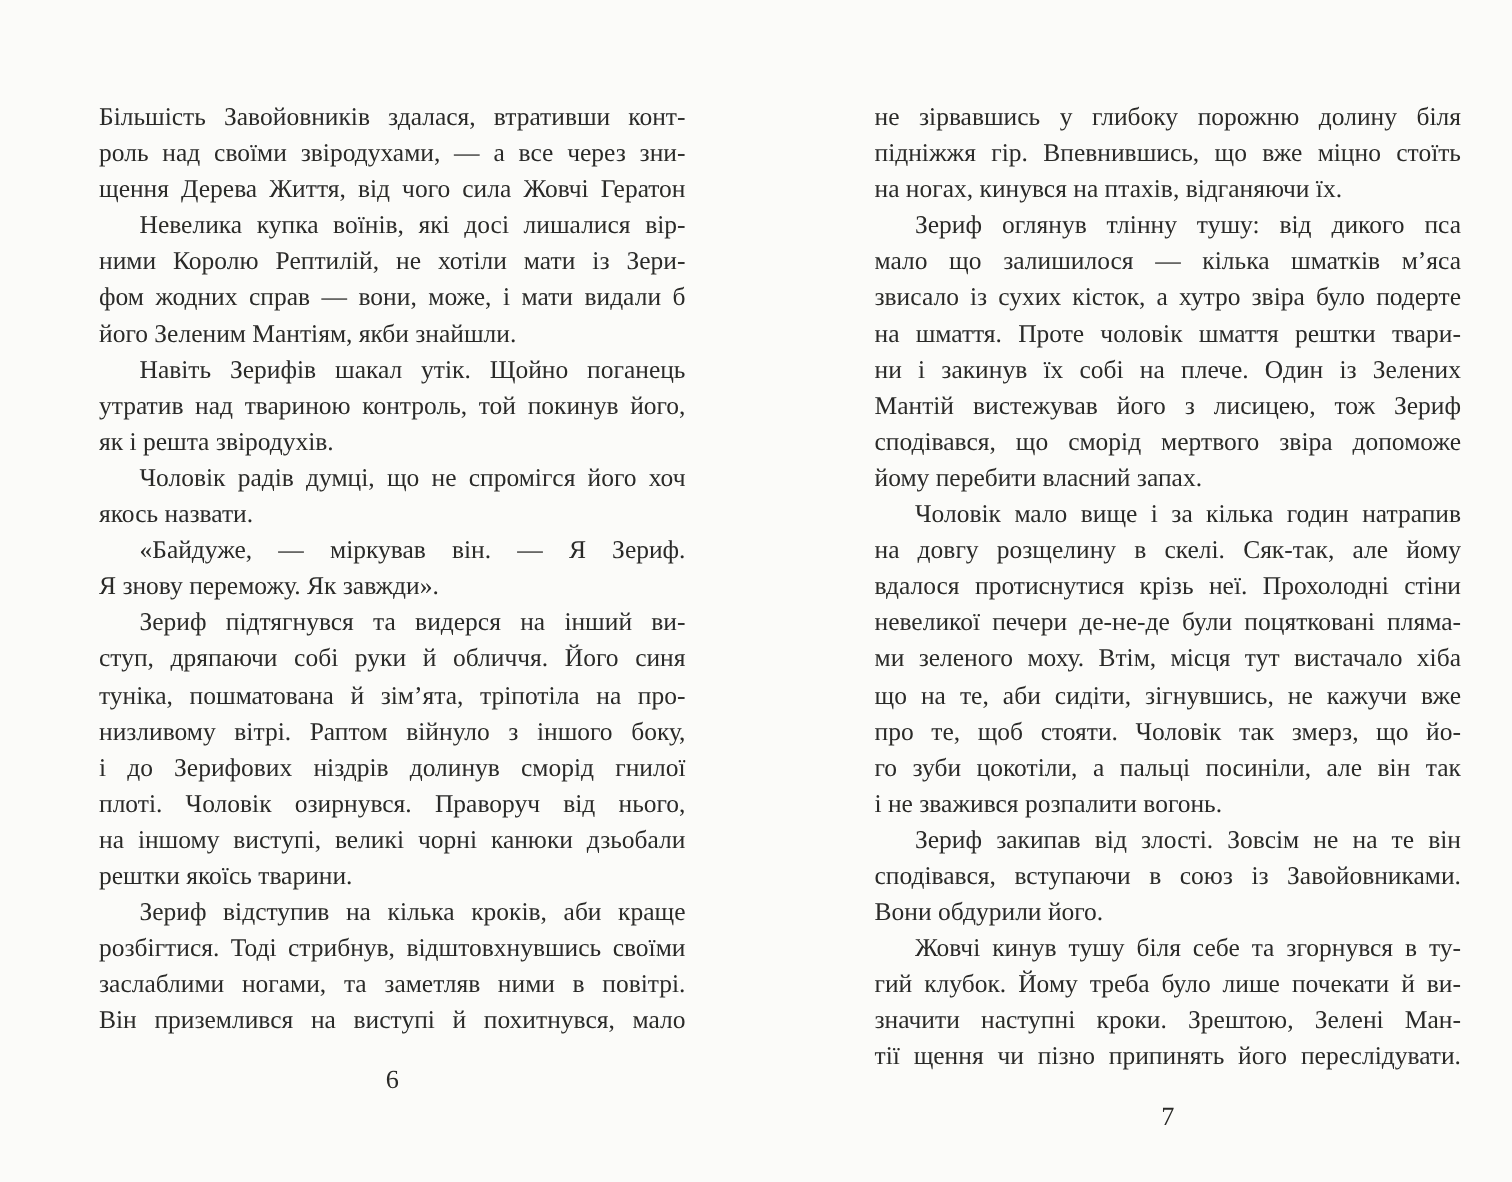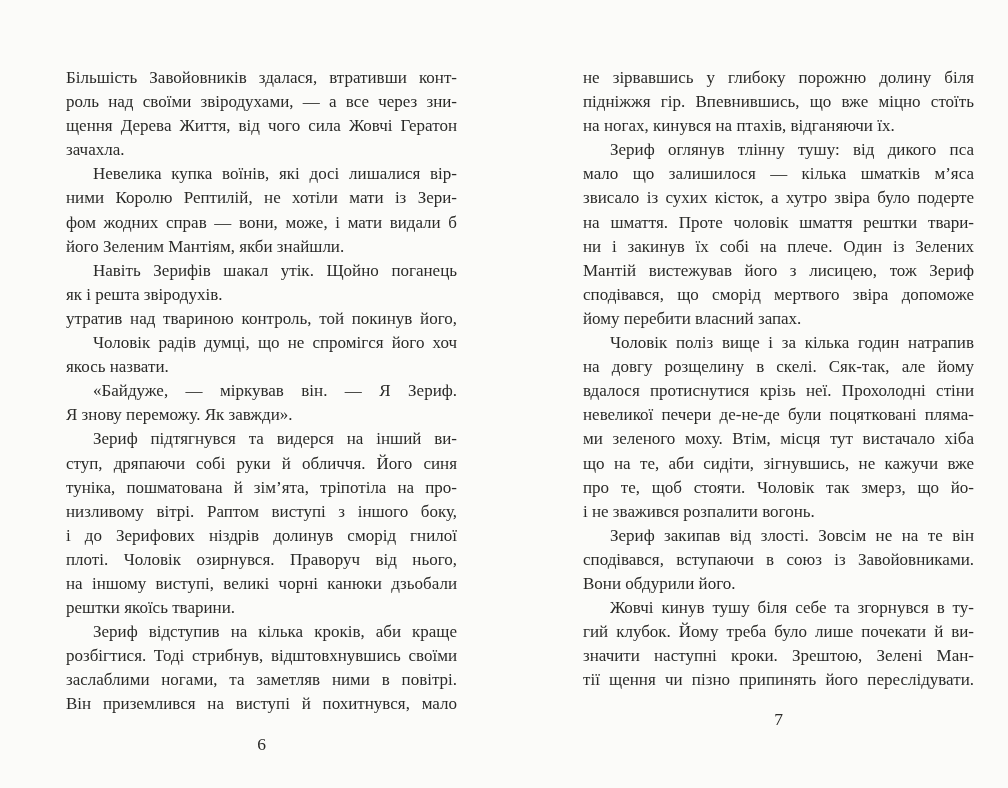--- a/index.html
+++ b/index.html
@@ -56,36 +56,35 @@
 </head>
 <body>
 
 <div class="spread">
 
   <section class="page page--left">
     <div class="text-block">
         <div class="line">Більшість Завойовників здалася, втративши конт-</div>
         <div class="line">роль над своїми звіродухами, — а все через зни-</div>
         <div class="line">щення Дерева Життя, від чого сила Жовчі Гератон</div>
-        <div class="line end">зачахла.</div>
         <div class="line indent">Невелика купка воїнів, які досі лишалися вір-</div>
         <div class="line">ними Королю Рептилій, не хотіли мати із Зери-</div>
         <div class="line">фом жодних справ — вони, може, і мати видали б</div>
         <div class="line end">його Зеленим Мантіям, якби знайшли.</div>
         <div class="line indent">Навіть Зерифів шакал утік. Щойно поганець</div>
+        <div class="line">утратив над твариною контроль, той покинув його,</div>
         <div class="line end">як і решта звіродухів.</div>
-        <div class="line">утратив над твариною контроль, той покинув його,</div>
         <div class="line indent">Чоловік радів думці, що не спромігся його хоч</div>
         <div class="line end">якось назвати.</div>
         <div class="line indent">«Байдуже, — міркував він. — Я Зериф.</div>
         <div class="line end">Я знову переможу. Як завжди».</div>
         <div class="line indent">Зериф підтягнувся та видерся на інший ви-</div>
         <div class="line">ступ, дряпаючи собі руки й обличчя. Його синя</div>
         <div class="line">туніка, пошматована й зім’ята, тріпотіла на про-</div>
-        <div class="line">низливому вітрі. Раптом виступі з іншого боку,</div>
+        <div class="line">низливому вітрі. Раптом війнуло з іншого боку,</div>
         <div class="line">і до Зерифових ніздрів долинув сморід гнилої</div>
         <div class="line">плоті. Чоловік озирнувся. Праворуч від нього,</div>
         <div class="line">на іншому виступі, великі чорні канюки дзьобали</div>
         <div class="line end">рештки якоїсь тварини.</div>
         <div class="line indent">Зериф відступив на кілька кроків, аби краще</div>
         <div class="line">розбігтися. Тоді стрибнув, відштовхнувшись своїми</div>
         <div class="line">заслаблими ногами, та заметляв ними в повітрі.</div>
         <div class="line">Він приземлився на виступі й похитнувся, мало</div>
       </div>
     <div class="page-number">6</div>
@@ -97,27 +96,28 @@
         <div class="line">підніжжя гір. Впевнившись, що вже міцно стоїть</div>
         <div class="line end">на ногах, кинувся на птахів, відганяючи їх.</div>
         <div class="line indent">Зериф оглянув тлінну тушу: від дикого пса</div>
         <div class="line">мало що залишилося — кілька шматків м’яса</div>
         <div class="line">звисало із сухих кісток, а хутро звіра було подерте</div>
         <div class="line">на шмаття. Проте чоловік шмаття рештки твари-</div>
         <div class="line">ни і закинув їх собі на плече. Один із Зелених</div>
         <div class="line">Мантій вистежував його з лисицею, тож Зериф</div>
         <div class="line">сподівався, що сморід мертвого звіра допоможе</div>
         <div class="line end">йому перебити власний запах.</div>
-        <div class="line indent">Чоловік поліз вище і за кілька годин натрапив</div>
+        <div class="line indent">Чоловік мало вище і за кілька годин натрапив</div>
         <div class="line">на довгу розщелину в скелі. Сяк-так, але йому</div>
         <div class="line">вдалося протиснутися крізь неї. Прохолодні стіни</div>
         <div class="line">невеликої печери де-не-де були поцятковані пляма-</div>
         <div class="line">ми зеленого моху. Втім, місця тут вистачало хіба</div>
         <div class="line">що на те, аби сидіти, зігнувшись, не кажучи вже</div>
         <div class="line">про те, щоб стояти. Чоловік так змерз, що йо-</div>
+        <div class="line">го зуби цокотіли, а пальці посиніли, але він так</div>
         <div class="line end">і не зважився розпалити вогонь.</div>
         <div class="line indent">Зериф закипав від злості. Зовсім не на те він</div>
         <div class="line">сподівався, вступаючи в союз із Завойовниками.</div>
         <div class="line end">Вони обдурили його.</div>
         <div class="line indent">Жовчі кинув тушу біля себе та згорнувся в ту-</div>
         <div class="line">гий клубок. Йому треба було лише почекати й ви-</div>
         <div class="line">значити наступні кроки. Зрештою, Зелені Ман-</div>
         <div class="line">тії щення чи пізно припинять його переслідувати.</div>
       </div>
     <div class="page-number">7</div>

